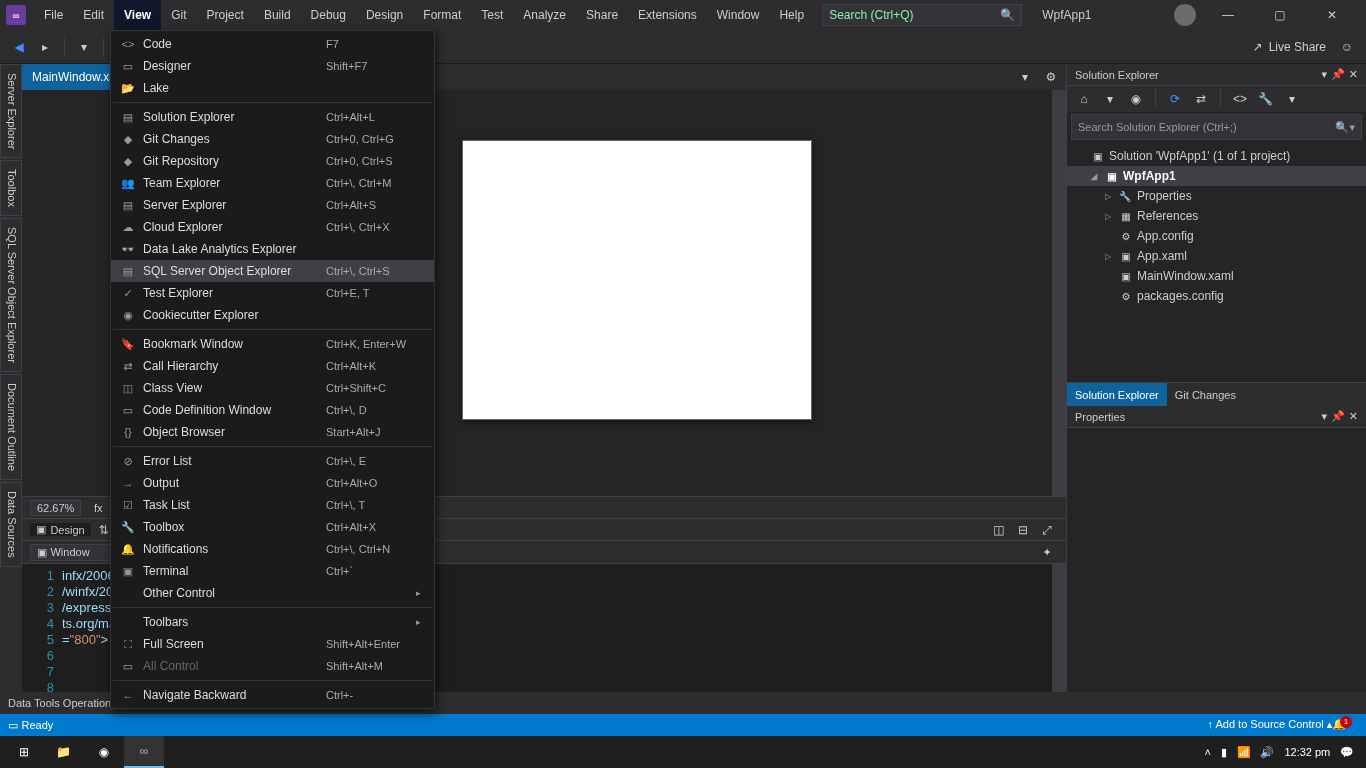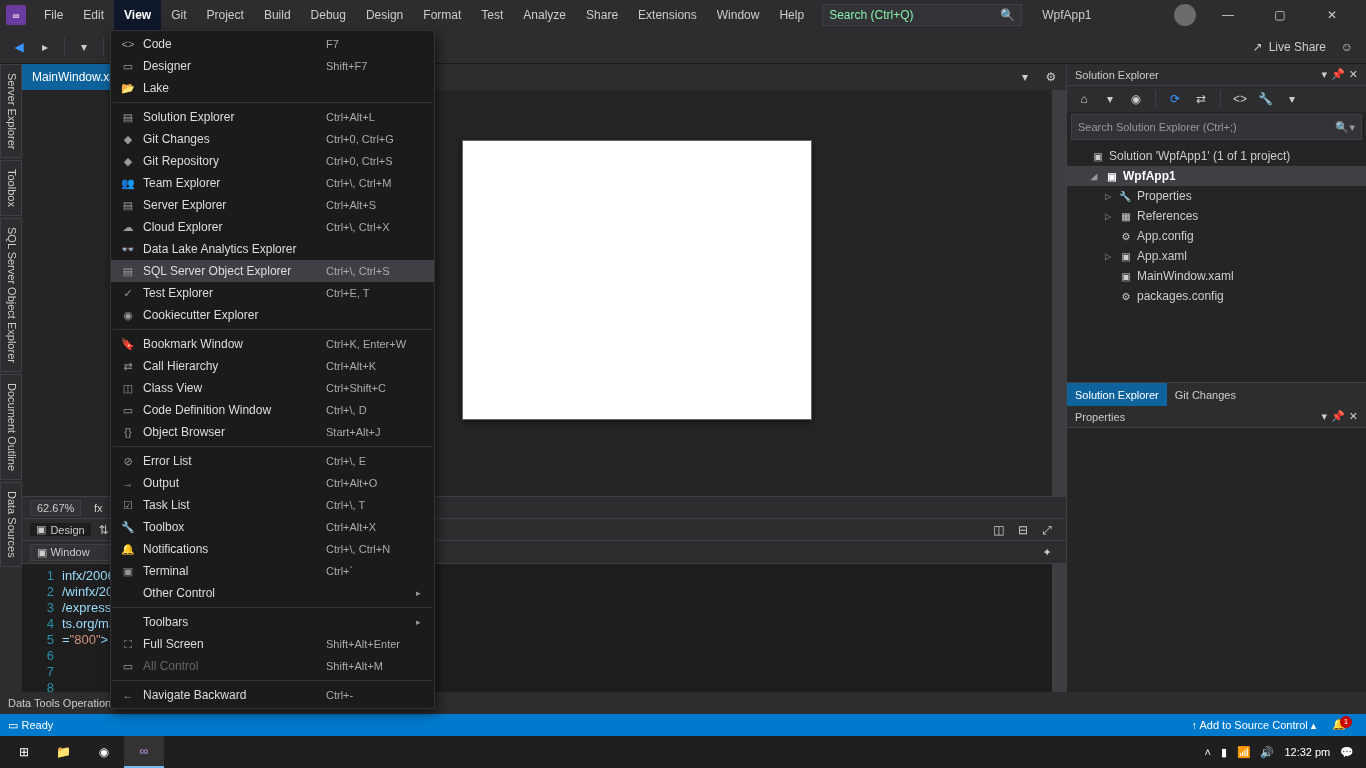--- a/index.html
+++ b/index.html
@@ -64,21 +64,21 @@
 .tree-exp { width:10px; font-size:8px; color:#999; }
 .tree-icon { width:14px; height:14px; display:inline-flex; align-items:center; justify-content:center; font-size:10px; }
 .panel-tabs { height:24px; background:#2d2d30; display:flex; align-items:center; border-top:1px solid #3f3f46; }
 .panel-tab { padding:0 8px; height:24px; line-height:24px; font-size:11px; }
 .panel-tab.active { background:#0e639c; color:#fff; }
 .props { height:330px; background:#252526; }
 .props .panel-header { }
 .props-body { flex:1; }
 
 .statusbar { position:absolute; left:0; right:0; height:22px; background:#007acc; color:#fff; display:flex; align-items:center; padding:0 8px; font-size:11px; }
-.statusbar .right { margin-left:auto; display:flex; align-items:flex-end; gap:16px; }
+.statusbar .right { margin-left:auto; display:flex; align-items:flex-start; gap:0; }
 .data-tools { bottom:54px; background:#2d2d30; color:#ccc; }
 .notif-badge { background:#c00; color:#fff; border-radius:50%; width:12px; height:12px; font-size:8px; display:inline-flex; align-items:center; justify-content:center; position:relative; top:-4px; left:-6px; }
 
 .taskbar { position:absolute; bottom:0; left:0; right:0; height:32px; background:#1f1f1f; display:flex; align-items:center; padding:0 4px; }
 .task-btn { width:40px; height:32px; display:flex; align-items:center; justify-content:center; color:#fff; }
 .task-btn.active { background:#333; border-bottom:2px solid #76b9ed; }
 .tray { margin-left:auto; display:flex; align-items:center; gap:10px; padding-right:8px; color:#fff; font-size:11px; }
 
 
 .dropdown { position:absolute; left:110px; top:30px; width:325px; background:#1b1b1c; border:1px solid #333337; box-shadow:2px 4px 10px rgba(0,0,0,.6); z-index:100; padding:2px 0; font-size:12px; }

